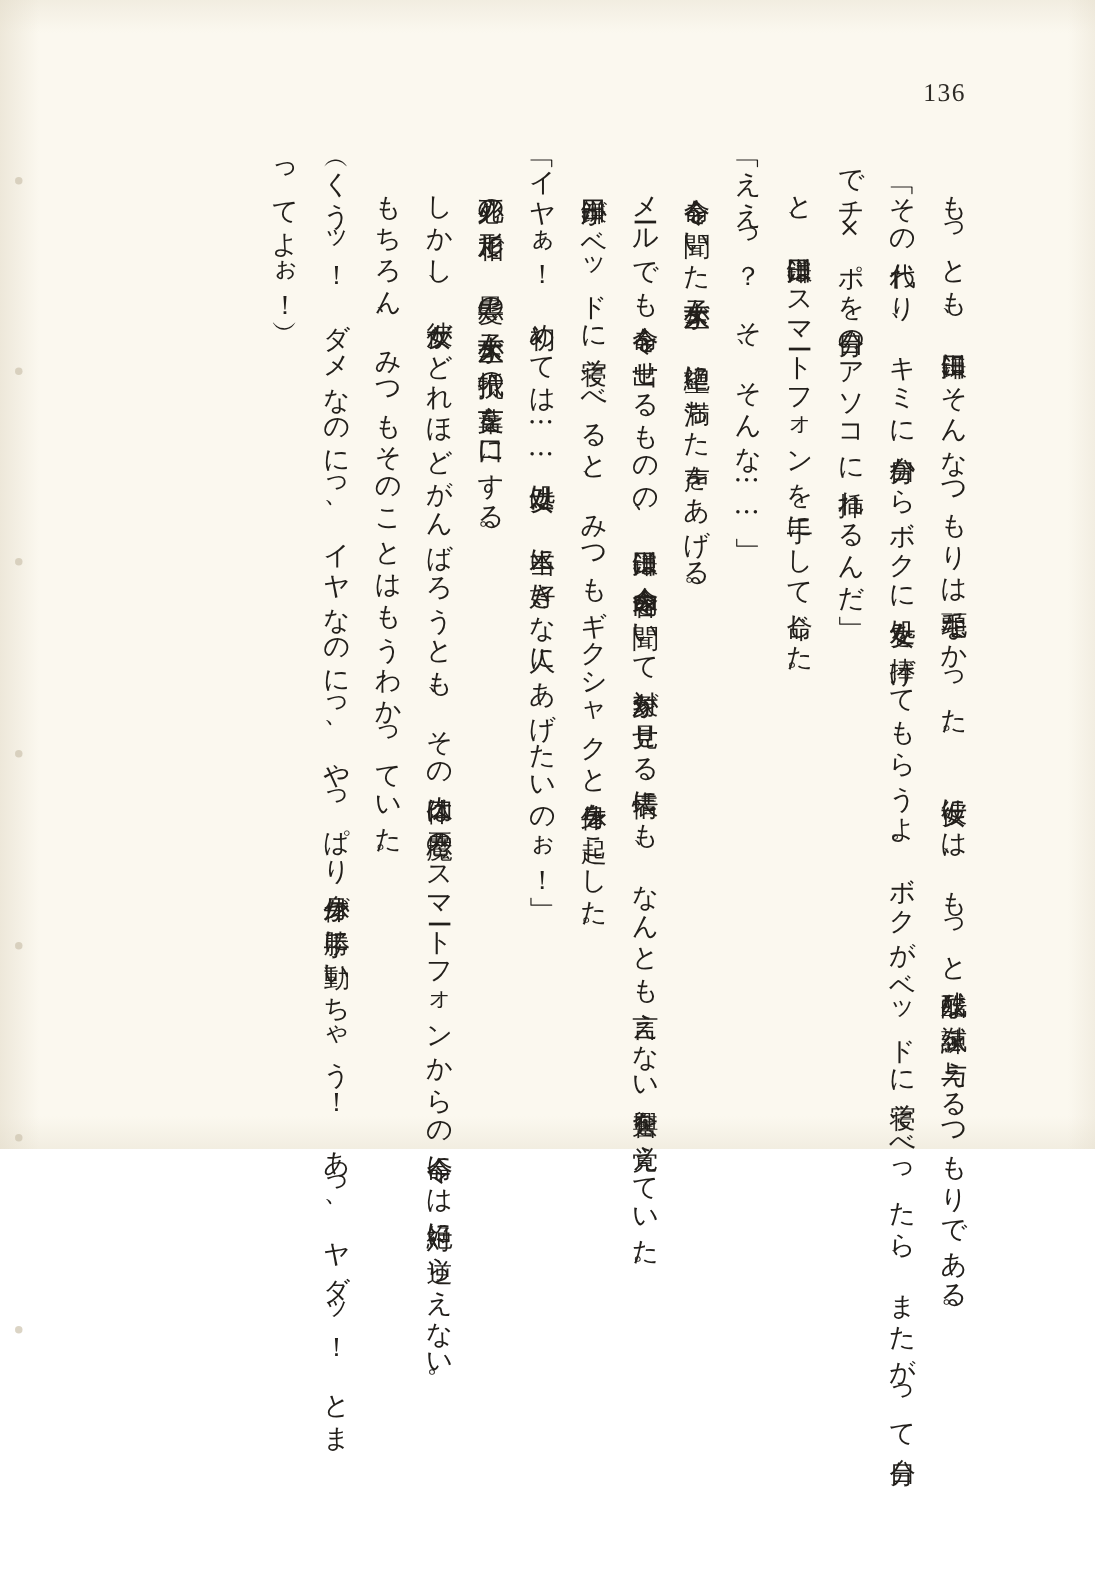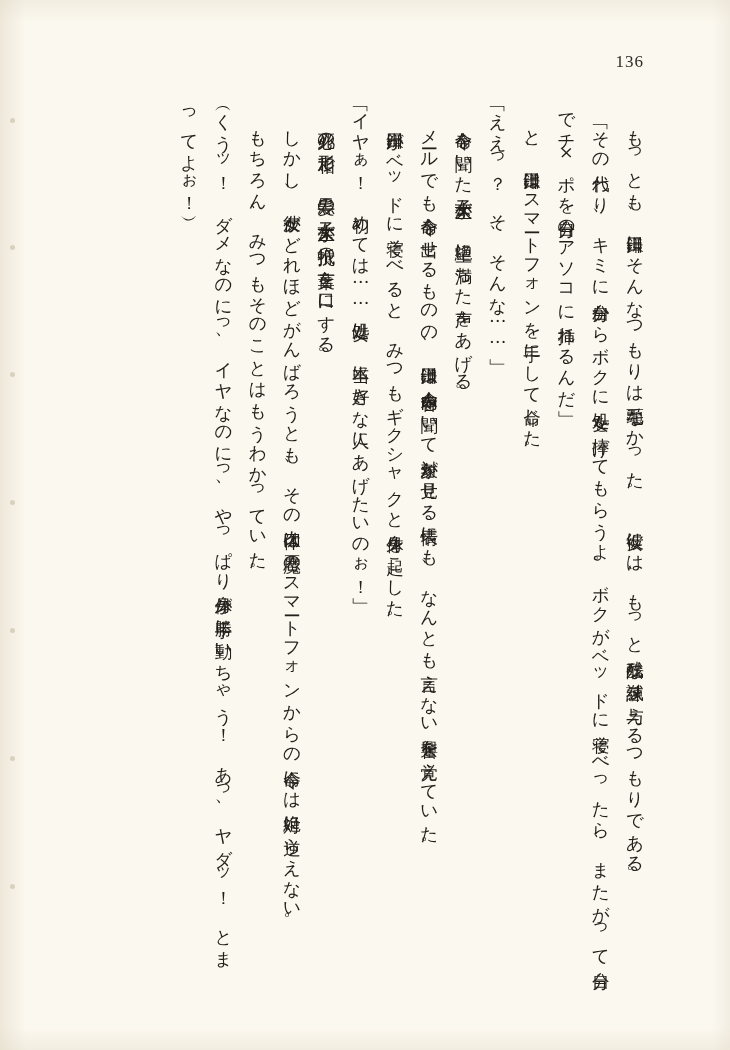--- a/index.html
+++ b/index.html
@@ -9,21 +9,21 @@
   }
   body {
     width: 730px;
     height: 1050px;
     overflow: hidden;
     font-family: "Liberation Serif", "DejaVu Serif", serif;
   }
   #page {
     position: relative;
     width: 730px;
-    height: 1050px;
+    height: 766px;
     background: #fbf8ef;
     box-sizing: border-box;
   }
   
   #page::before {
     content: "";
     position: absolute;
     inset: 0;
     background:
       linear-gradient(to right, rgba(226,218,200,0.55) 0px, rgba(251,248,239,0) 26px),

